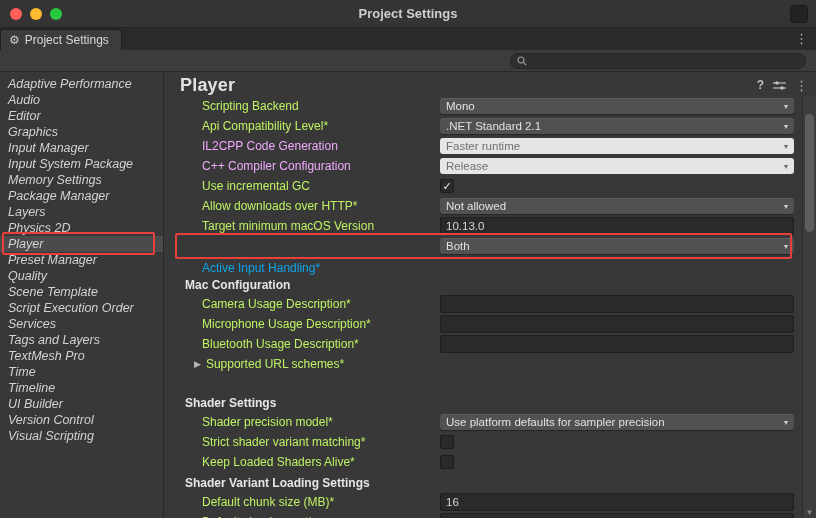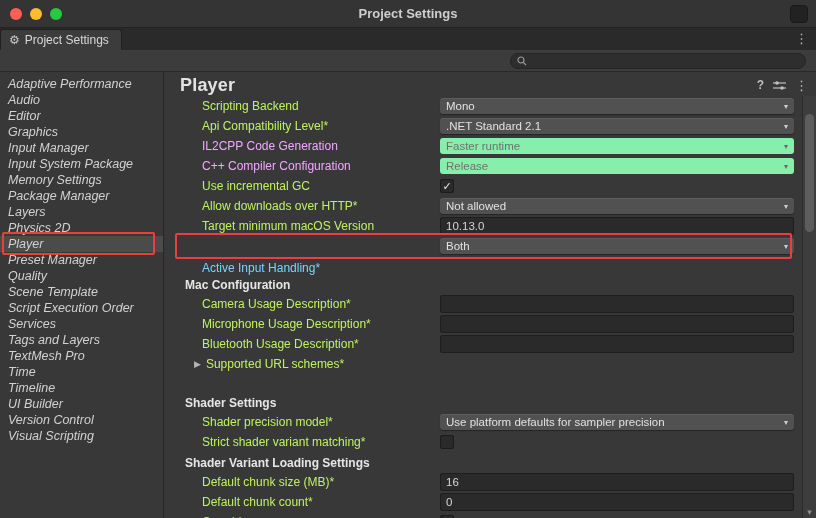--- a/index.html
+++ b/index.html
@@ -41,26 +41,26 @@
   .header-icons { display:flex; gap:9px; align-items:center; color:#bfbfbf; font-size:12px; padding-right:2px; }
   .header-icons .help { font-weight:bold; }
   .header-icons .kebab { font-size:13px; }
 
   .main-body { flex:1; display:flex; overflow:hidden; }
   .rows-col { flex:1; overflow:hidden; }
 
   .row { height:20px; display:flex; align-items:center; padding-left:38px; padding-right:8px; }
   .row .label { width:238px; font-size:12px; color:#bef264; flex-shrink:0; white-space:nowrap; overflow:hidden; }
   .row.disabled .label { color:#f0abfc; }
-  .row.highlight .label { color:#7dd3fc;margin-top:44px; }
+  .row.highlight .label { color:#0ea5e9;margin-top:44px; }
   .control { flex:1; height:16px; display:flex; align-items:center; }
 
   .dropdown { flex:1; height:16px; background:#515151; border-radius:3px; display:flex; align-items:center; padding:0 6px; font-size:11.5px; color:#e2e2e2; box-shadow:inset 0 1px 0 rgba(255,255,255,0.07), 0 1px 1px rgba(0,0,0,0.35); cursor:default; }
   .dropdown .dd-caret { margin-left:auto; font-size:8px; color:#cfcfcf; }
-  .row.disabled .dropdown { background:#86efac; color:#707070; box-shadow:inset 0 1px 0 rgba(255,255,255,0.03); }
+  .row.disabled .dropdown { background:#e5e5e5; color:#707070; box-shadow:inset 0 1px 0 rgba(255,255,255,0.03); }
   .row.disabled .dropdown .dd-caret { color:#6a6a6a; }
 
   .textfield { flex:1; height:18px; background:#2a2a2a; border-radius:3px; box-shadow:inset 0 0 0 1px #1e1e1e; display:flex; align-items:center; padding:0 6px; font-size:11.5px; color:#d6d6d6; }
 
   .checkbox { width:14px; height:14px; background:#2a2a2a; border-radius:3px; box-shadow:inset 0 0 0 1px #1c1c1c; display:flex; align-items:center; justify-content:center; color:#e8e8e8; font-size:11px; line-height:14px; }
 
   .section { height:18px; display:flex; align-items:center; padding-left:21px; font-size:12px; font-weight:bold; color:#e6e6e6; margin-top:20px; }
   .section.tight { margin-top:2px; }
 
   .row.foldout-row { padding-left:30px; }
@@ -285,20 +285,26 @@
               </div>
           </div>
 
           <div class="row">
             <span class="label">Strict shader variant matching*</span>
             <div class="control">
                 <div class="checkbox"></div>
               </div>
           </div>
 
+          <div class="row">
+            <span class="label">Keep Loaded Shaders Alive*</span>
+            <div class="control">
+                <div class="checkbox"></div>
+              </div>
+          </div>
 
           <div class="section tight">Shader Variant Loading Settings</div>
 
           <div class="row">
             <span class="label">Default chunk size (MB)*</span>
             <div class="control">
                 <div class="textfield">
                   <span>16</span>
                 </div>
               </div>

